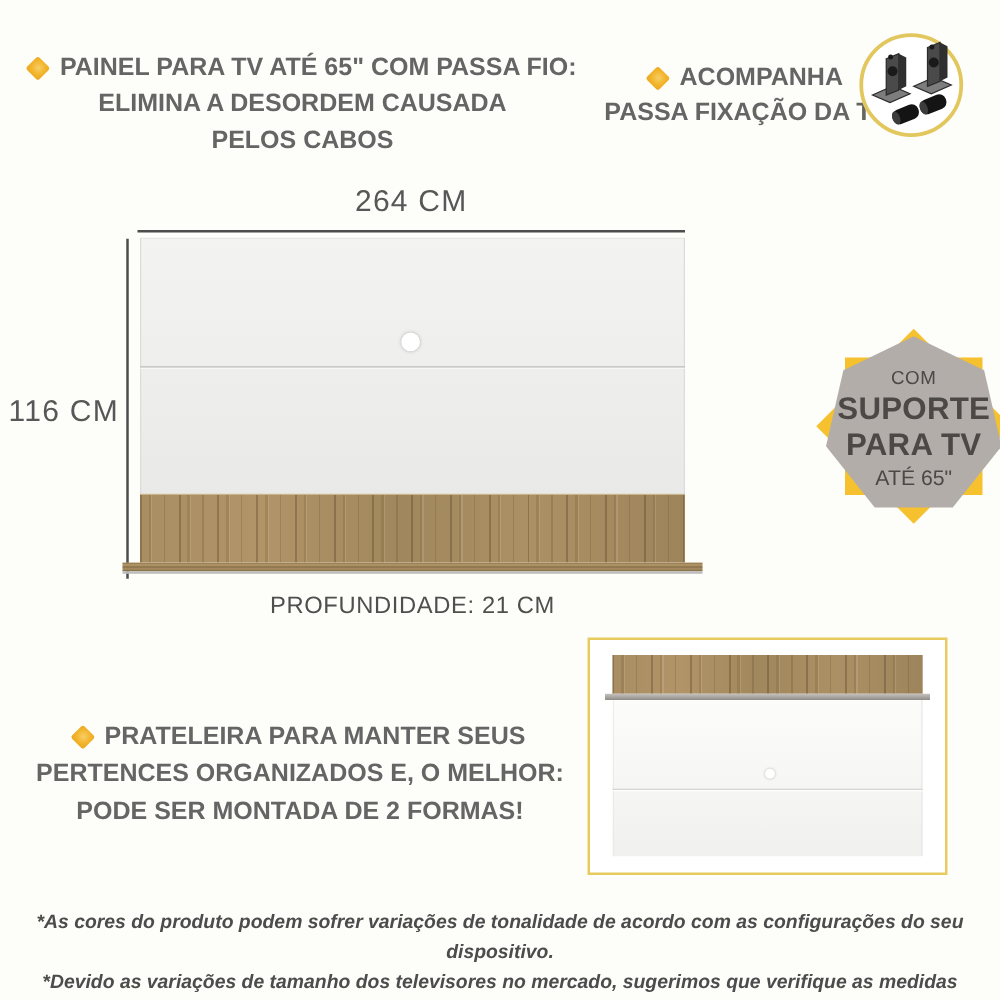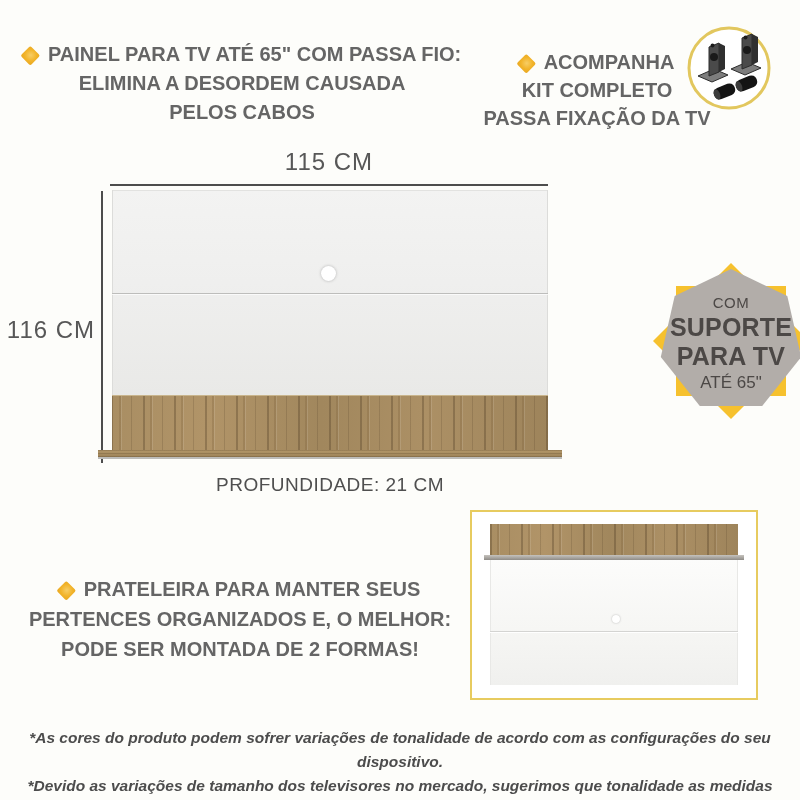--- a/index.html
+++ b/index.html
@@ -108,21 +108,20 @@
 <body>
 
 <div class="abs feature tl-block">
   <div class="line"><span class="diamond"></span><span>PAINEL PARA TV ATÉ 65" COM PASSA FIO:</span></div>
   <div class="line">ELIMINA A DESORDEM CAUSADA</div>
   <div class="line">PELOS CABOS</div>
 </div>
 
 <div class="abs feature tr-block">
   <div class="line"><span class="diamond"></span><span>ACOMPANHA</span></div>
-  <div class="line">KIT COMPLETO</div>
   <div class="line">PASSA FIXAÇÃO DA TV</div>
 </div>
 
 <div class="abs kit-icon">
   <svg width="106" height="92" viewBox="0 0 106 92">
     <circle cx="53" cy="44" r="40" fill="#ffffff" stroke="#e2c75e" stroke-width="3"></circle>
 
     <g>
       <polygon points="22,52 38,45 52,51 36,58" fill="#7d7d7d" stroke="#2c2c2c" stroke-width="1"></polygon>
       <polygon points="33,23 43,19 43,48 33,52" fill="#4a4a4a" stroke="#2c2c2c" stroke-width="1"></polygon>
@@ -143,21 +142,21 @@
       <rect x="0" y="0" width="22" height="12" rx="5.5" fill="#141414"></rect>
       <ellipse cx="3" cy="6" rx="3" ry="5.5" fill="#3c3c3c"></ellipse>
     </g>
     <g transform="translate(58,58) rotate(-22)">
       <rect x="0" y="0" width="22" height="12" rx="5.5" fill="#141414"></rect>
       <ellipse cx="3" cy="6" rx="3" ry="5.5" fill="#3c3c3c"></ellipse>
     </g>
   </svg>
 </div>
 
-<div class="abs dim-label width-label">115 CM</div>
+<div class="abs dim-label width-label">264 CM</div>
 <div class="abs h-line"></div>
 <div class="abs dim-label height-label">116 CM</div>
 <div class="abs v-line"></div>
 
 <div class="abs panel">
   <div class="panel-white">
     <div class="panel-seam"></div>
     <div class="cable-hole"></div>
   </div>
   <div class="panel-wood wood"></div>
@@ -189,15 +188,15 @@
   <div class="inset-plank wood"></div>
   <div class="inset-lip"></div>
   <div class="inset-panel">
     <div class="inset-seam"></div>
     <div class="inset-hole"></div>
   </div>
 </div>
 
 <div class="abs disclaimer">
   <div class="line">*As cores do produto podem sofrer variações de tonalidade de acordo com as configurações do seu dispositivo.</div>
-  <div class="line">*Devido as variações de tamanho dos televisores no mercado, sugerimos que tonalidade as medidas</div>
+  <div class="line">*Devido as variações de tamanho dos televisores no mercado, sugerimos que verifique as medidas</div>
   <div class="line">da sua TV e compare com o painel antes de efetuar a compra.</div>
 </div>
 
 </body></html>

